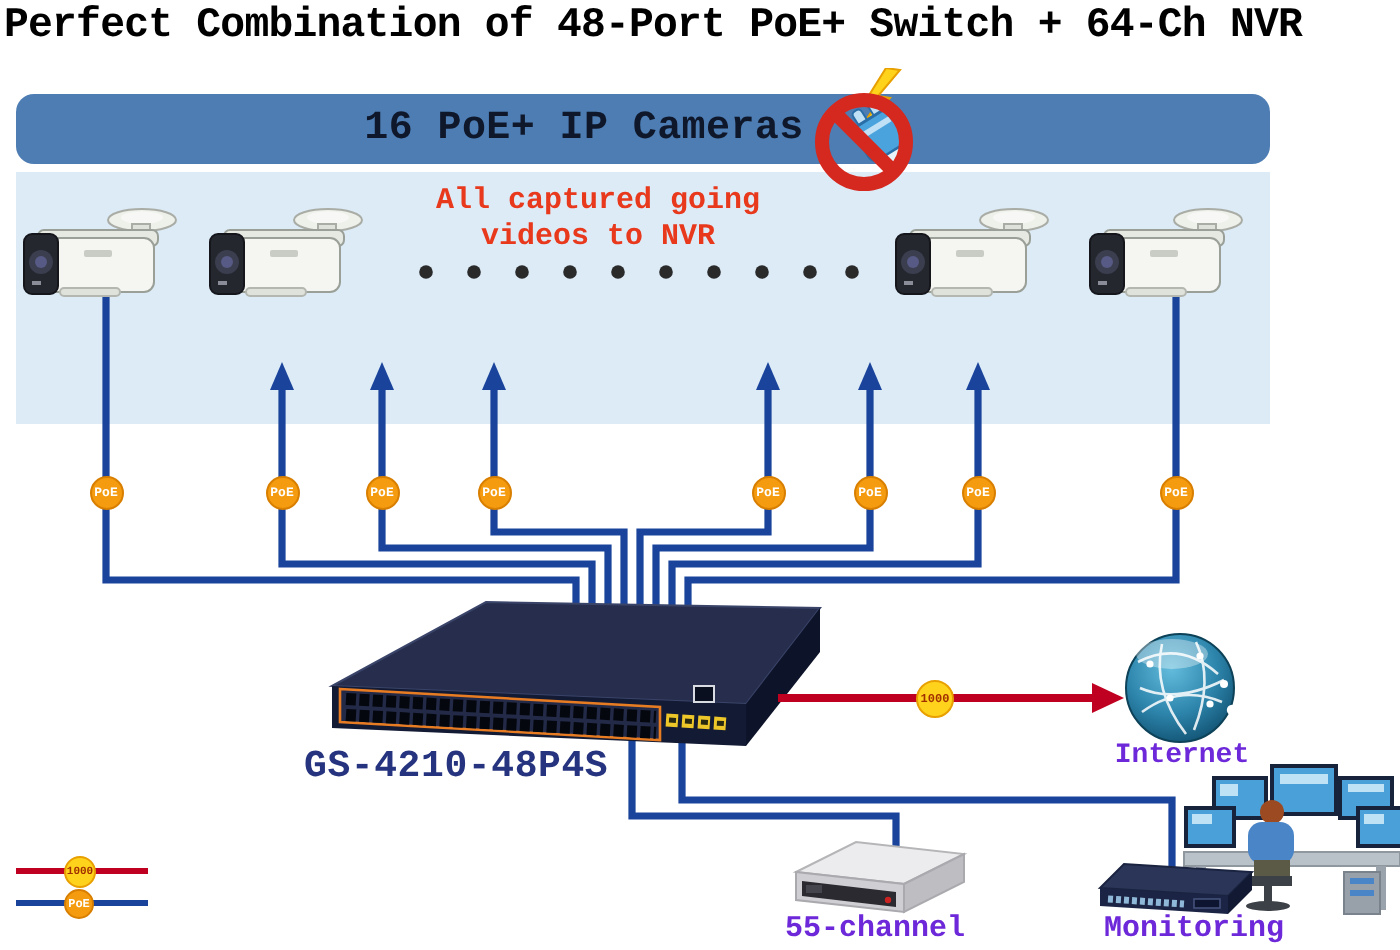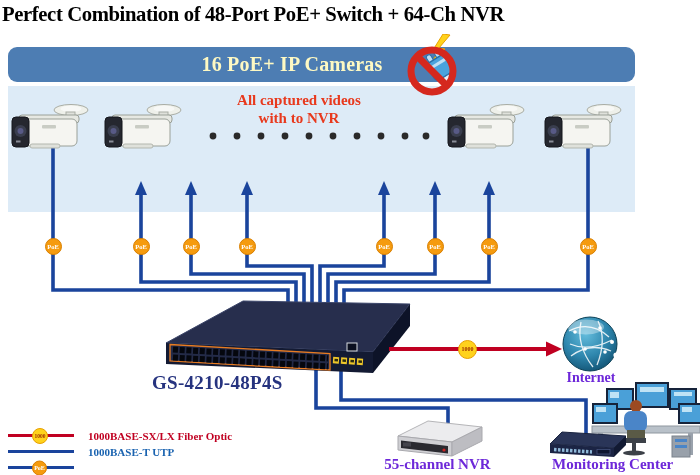--- a/index.html
+++ b/index.html
@@ -1,28 +1,28 @@
 <!DOCTYPE html>
 <html><head>
 <meta charset="utf-8">
 <style>
   html,body{margin:0;padding:0;background:#fff;}
   #stage{
     position:relative;width:700px;height:475px;overflow:hidden;background:#fff;
-    font-family:Liberation Serif, serif;
+    font-family:Liberation Mono, monospace;
   }
   .abs{position:absolute;}
   
   #title{left:2px;top:2px;width:696px;font-size:21px;font-weight:bold;color:#000;
     letter-spacing:-0.4px;white-space:nowrap;transform:scaleX(0.985);transform-origin:left top;}
   
   #panel{left:8px;top:86px;width:627px;height:126px;background:#ddebf7;}
   #banner{left:8px;top:47px;width:627px;height:35px;background:#4d7db3;border-radius:9px;
     display:flex;align-items:center;justify-content:center;}
-  #banner-label{color:#fef9c3;font-size:20px;font-weight:bold;padding-right:70px;letter-spacing:0.2px;margin-left:11px;}
+  #banner-label{color:#0f172a;font-size:20px;font-weight:bold;padding-right:70px;letter-spacing:0.2px;margin-left:11px;}
   #caption{left:189px;top:92px;width:220px;text-align:center;color:#e8391d;
     font-size:15px;font-weight:bold;line-height:1.18;}
   
   #art{left:0;top:0;width:700px;height:475px;}
   
   .poe-badge{width:17px;height:17px;border-radius:50%;background:#f59b0f;border:1px solid #d97f00;
     color:#fff;font-size:6.5px;font-weight:bold;display:flex;align-items:center;justify-content:center;
     box-sizing:border-box;}
   .k-badge{width:19px;height:19px;border-radius:50%;background:#ffd21c;border:1px solid #e8a000;
     color:#a03000;font-size:6px;font-weight:bold;display:flex;align-items:center;justify-content:center;
@@ -52,22 +52,22 @@
 <div id="stage">
 
   <div class="abs" id="title">Perfect Combination of 48-Port PoE+ Switch + 64-Ch NVR</div>
 
   <div class="abs" id="panel"></div>
   <div class="abs" id="banner">
     <span id="banner-label">16 PoE+ IP Cameras</span>
   </div>
 
   <div class="abs" id="caption">
-    <div>All captured videos</div>
-    <div>with to NVR</div>
+    <div>All captured going</div>
+    <div>videos to NVR</div>
   </div>
 
   <svg class="abs" id="art" viewBox="0 0 700 475" xmlns="http://www.w3.org/2000/svg">
     <defs>
       <radialGradient id="globeGrad" cx="42%" cy="32%" r="75%">
         <stop offset="0%" stop-color="#63bcdc"></stop>
         <stop offset="55%" stop-color="#2e86ad"></stop>
         <stop offset="100%" stop-color="#0f4e6e"></stop>
       </radialGradient>
       <g id="cam">
@@ -241,25 +241,20 @@
   <div class="abs dev-label" id="switch-label">GS-4210-48P4S</div>
   <div class="abs dev-label" id="internet-label">Internet</div>
   <div class="abs dev-label" id="nvr-label">55-channel NVR</div>
   <div class="abs dev-label" id="mon-label">Monitoring Center</div>
 
   <div class="abs" id="legend">
     <div class="legend-row">
       <span class="legend-line fiber">
         <span class="k-badge">1000</span>
       </span>
-      <span class="legend-label fiber-text">1000BASE-SX/LX Fiber Optic</span>
-    </div>
-    <div class="legend-row">
-      <span class="legend-line utp"></span>
-      <span class="legend-label utp-text">1000BASE-T UTP</span>
     </div>
     <div class="legend-row">
       <span class="legend-line utp">
         <span class="poe-badge">PoE</span>
       </span>
     </div>
   </div>
 
 </div>
 

